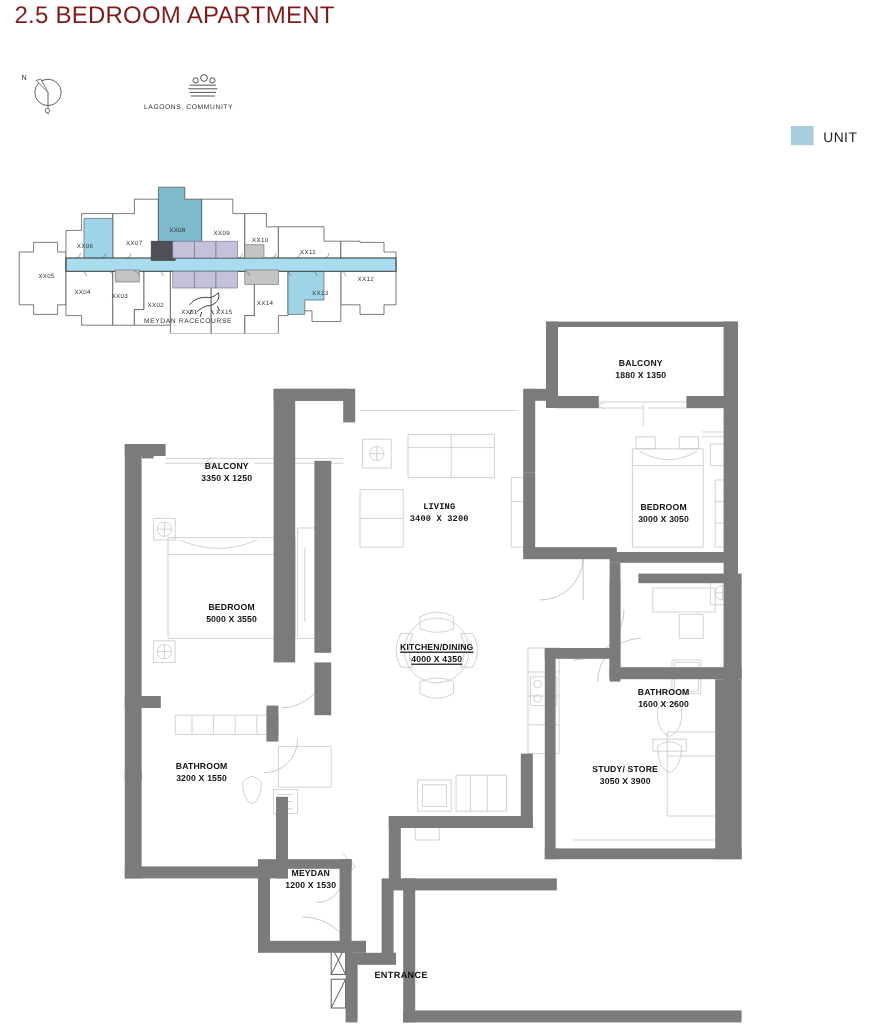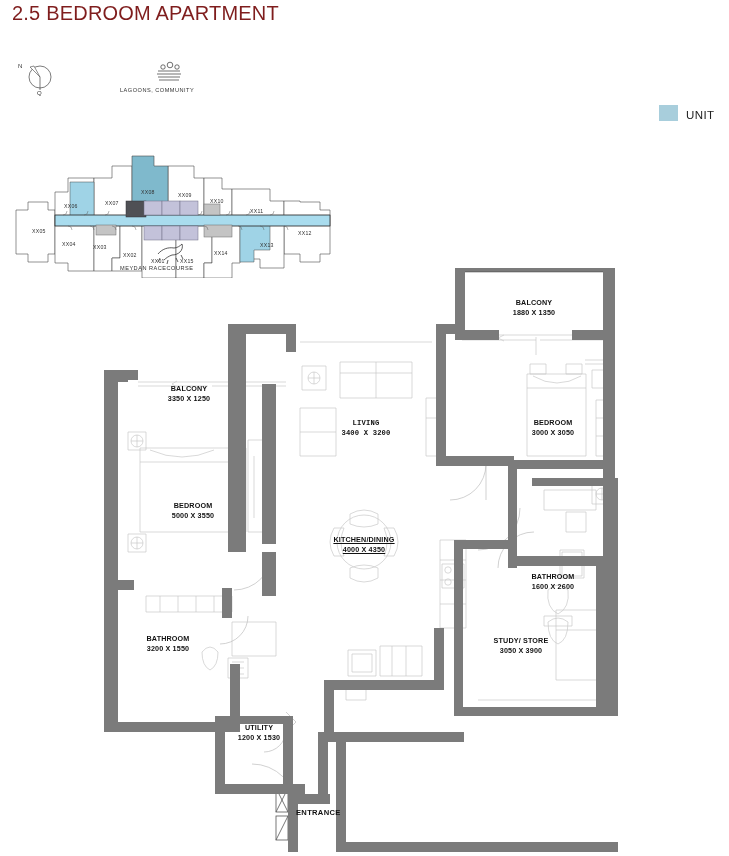--- a/index.html
+++ b/index.html
@@ -401,20 +401,20 @@
       <b>STUDY/ STORE</b>
       <i>3050 X 3900</i>
     </div>
 
     <div class="rlabel" style="left:118px;top:374px;width:100px;">
       <b>BATHROOM</b>
       <i>3200 X 1550</i>
     </div>
 
     <div class="rlabel" style="left:209px;top:463px;width:100px;">
-      <b>UTILITY</b>
+      <b>MEYDAN</b>
       <i>1200 X 1530</i>
     </div>
 
-    <div class="elabel" style="left:296px;top:548px;">ENTRANCE</div>
+    <div class="elabel" style="left:312px;top:548px;">ENTRANCE</div>
   </div>
 
 </div>
 
 </body></html>

